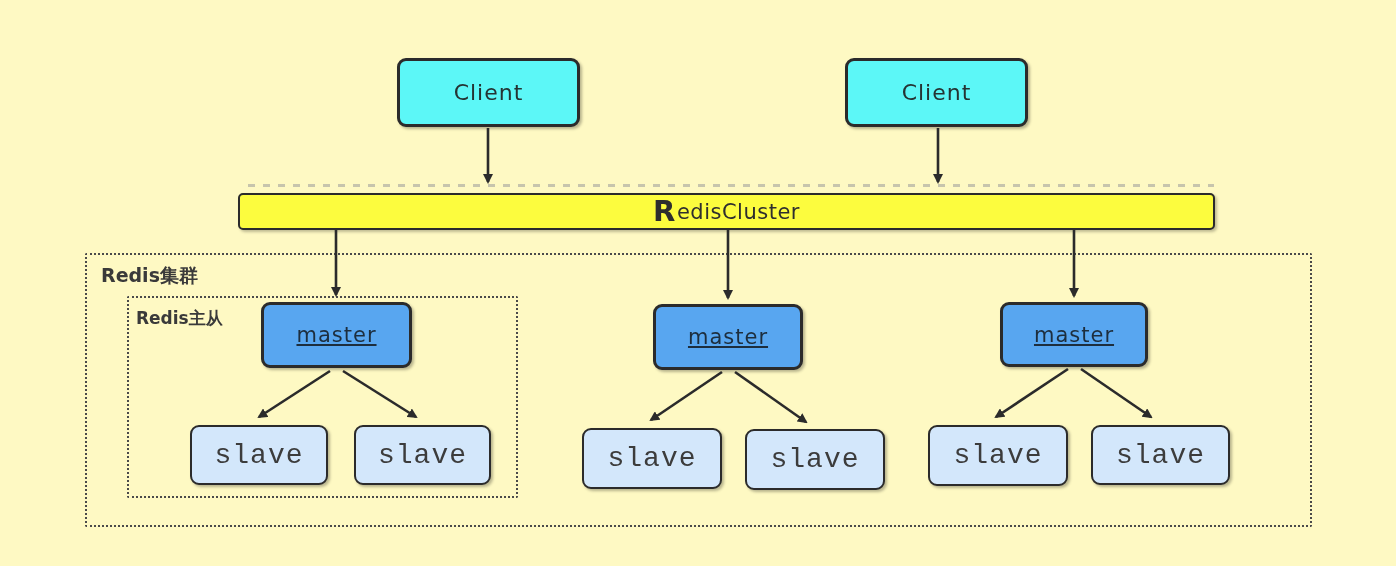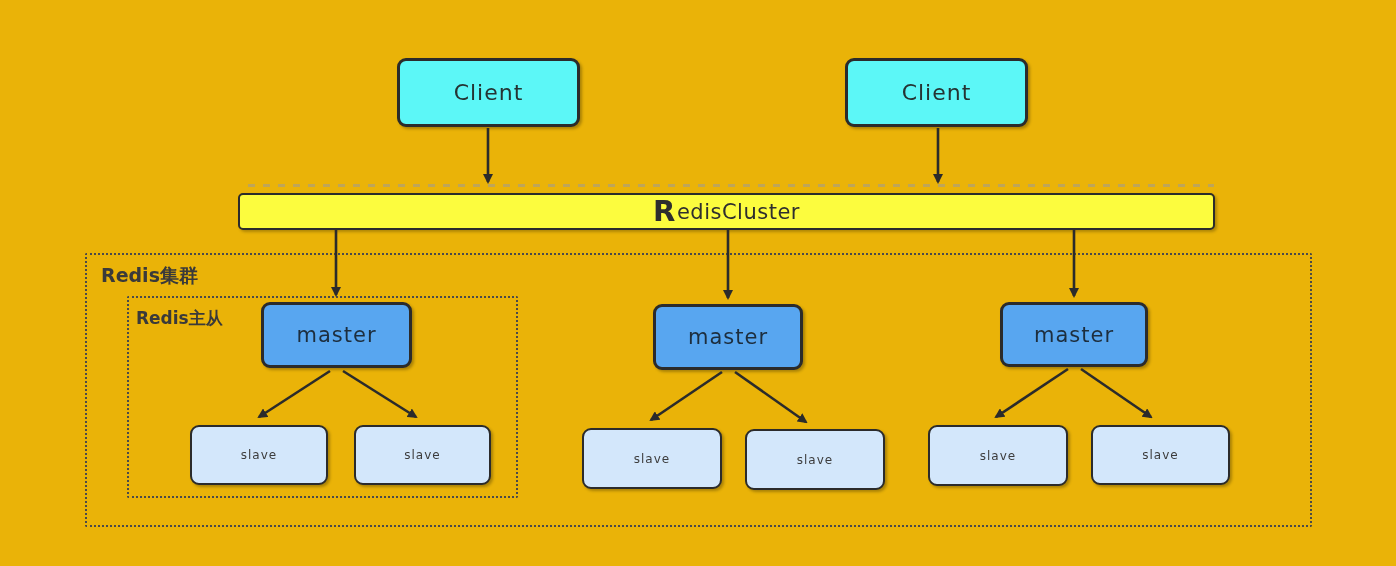--- a/index.html
+++ b/index.html
@@ -1,27 +1,27 @@
 <!DOCTYPE html>
 <html style="--client_fill: #5cf7f7; --bus_fill: #fcfc3e; --master_fill: #58a6f0; --slave_fill: #d3e7fb; --line: #2b2b2b; --dotted: #4a4a4a;"><head>
 <meta charset="utf-8">
 <style>
   html,body{margin:0;padding:0;background:#fff;}
   .canvas{
-    position:relative;width:1396px;height:566px;background:#eab308;overflow:hidden;
+    position:relative;width:1396px;height:566px;background:#fef9c3;overflow:hidden;
     font-family:"DejaVu Sans","Liberation Sans",sans-serif;
   }
   .node{
     position:absolute;display:flex;align-items:center;justify-content:center;
     border:3px solid var(--line,#2b2b2b);border-radius:9px;box-sizing:border-box;
     box-shadow:2px 2px 3px rgba(0,0,0,0.28);z-index:3;color:#253333;
   }
   .client{background:var(--client_fill,#5cf7f7);font-size:22px;letter-spacing:1px;}
-  .master{background:var(--master_fill,#58a6f0);font-size:21px;letter-spacing:1px;color:#1d2e3e;}
-  .slave{background:var(--slave_fill,#d3e7fb);font-size:12px;letter-spacing:1px;color:#3c3c3c;border-width:2.5px;}
+  .master{background:var(--master_fill,#58a6f0);font-size:21px;letter-spacing:1px;color:#1d2e3e;text-decoration:underline;}
+  .slave{background:var(--slave_fill,#d3e7fb);font-size:28px;letter-spacing:1px;color:#3c3c3c;border-width:2.5px;font-family:Liberation Mono, monospace;}
   .bus{
     position:absolute;left:238px;top:193px;width:977px;height:37px;box-sizing:border-box;
     background:var(--bus_fill,#fcfc3e);border:2.5px solid var(--line,#2b2b2b);border-radius:5px;
     display:flex;align-items:center;justify-content:center;z-index:3;
     font-size:21px;color:#2e2e2e;letter-spacing:0.5px;box-shadow:2px 2px 3px rgba(0,0,0,0.25);
   }
   .bus .initial{font-size:29px;font-weight:700;line-height:1;margin-right:1px;}
   .dash-artifact{
     position:absolute;left:248px;top:184px;width:966px;height:3px;z-index:2;
     background:repeating-linear-gradient(90deg,#9a9a9a 0 7px,transparent 7px 15px);

